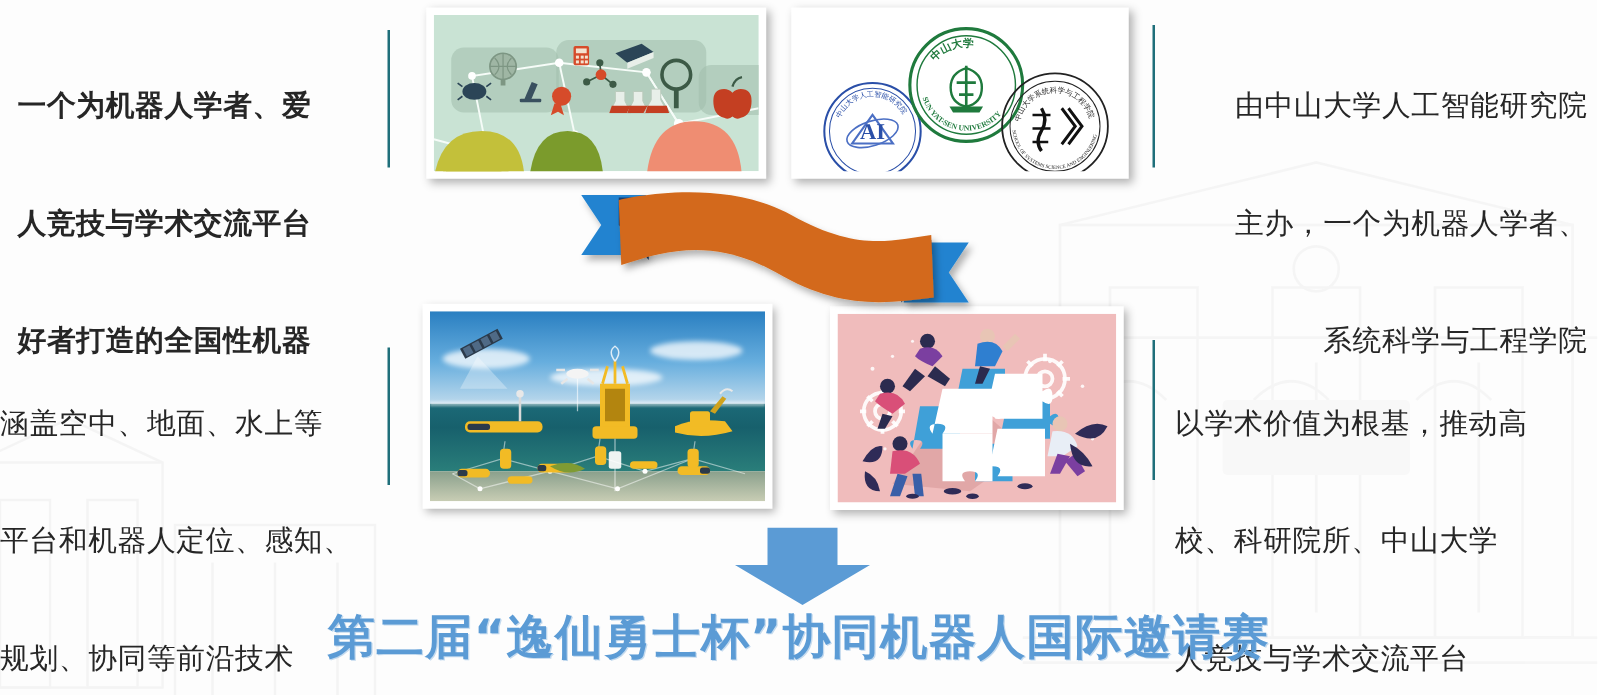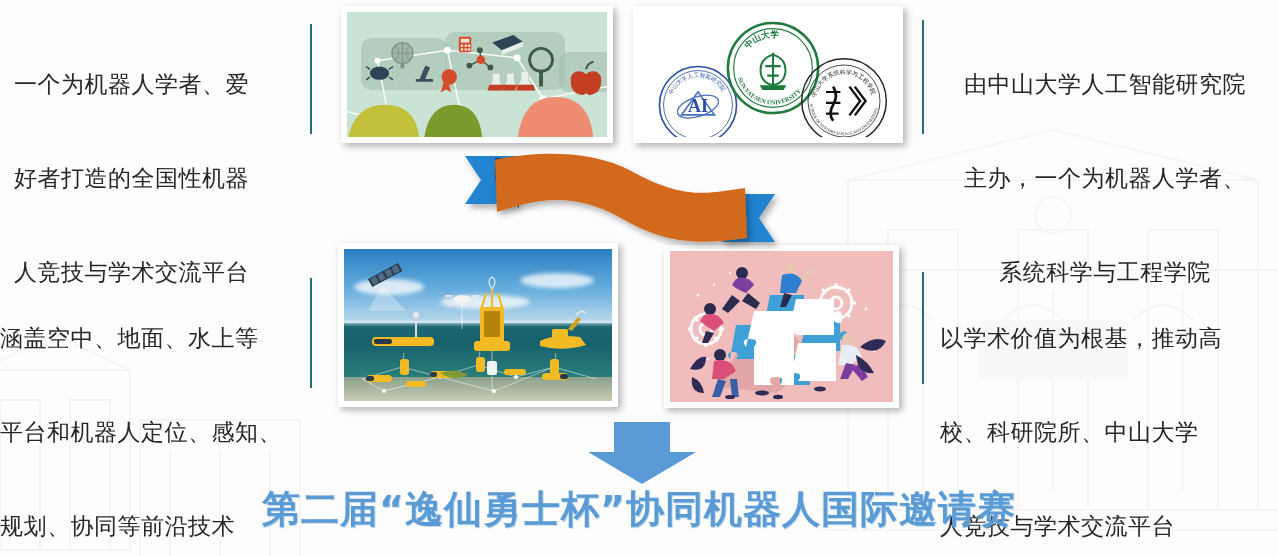--- a/index.html
+++ b/index.html
@@ -36,23 +36,23 @@
   
   .textblock {
     position:absolute;
     font-family:"Liberation Serif","DejaVu Serif",serif;
     font-size:23px;
     line-height:47px;
     color:#262626;
     letter-spacing:0.5px;
     white-space:pre-line;
   }
-  .tb-tl { left:14px;  top:14px;  width:282px; text-align:left; }
+  .tb-tl { left:14px;  top:14px;  width:282px; text-align:left;font-weight:bold; }
   .tb-bl { left:0px;   top:268px; width:300px; text-align:left; }
-  .tb-tr { left:940px; top:14px;  width:330px; text-align:center; }
+  .tb-tr { left:940px; top:14px;  width:330px; text-align:right; }
   .tb-br { left:940px; top:268px; width:330px; text-align:left; }
 
   
   .vdiv { position:absolute; width:2px; background:#1f6f7a; }
   .vd-1 { left:310px; top:24px;  height:110px; }
   .vd-2 { left:310px; top:278px; height:110px; }
   .vd-3 { left:922px; top:20px;  height:114px; }
   .vd-4 { left:922px; top:272px; height:112px; }
 
   
@@ -162,22 +162,22 @@
     </g>
   </svg>
 
   <div class="vdiv vd-1"></div>
   <div class="vdiv vd-2"></div>
   <div class="vdiv vd-3"></div>
   <div class="vdiv vd-4"></div>
 
   <div class="textblock tb-tl">
     <div>一个为机器人学者、爱</div>
+    <div>人竞技与学术交流平台</div>
     <div>好者打造的全国性机器</div>
-    <div>人竞技与学术交流平台</div>
   </div>
 
   <div class="textblock tb-bl">
     <div>涵盖空中、地面、水上等</div>
     <div>平台和机器人定位、感知、</div>
     <div>规划、协同等前沿技术</div>
   </div>
 
   <div class="textblock tb-tr">
     <div>由中山大学人工智能研究院</div>

